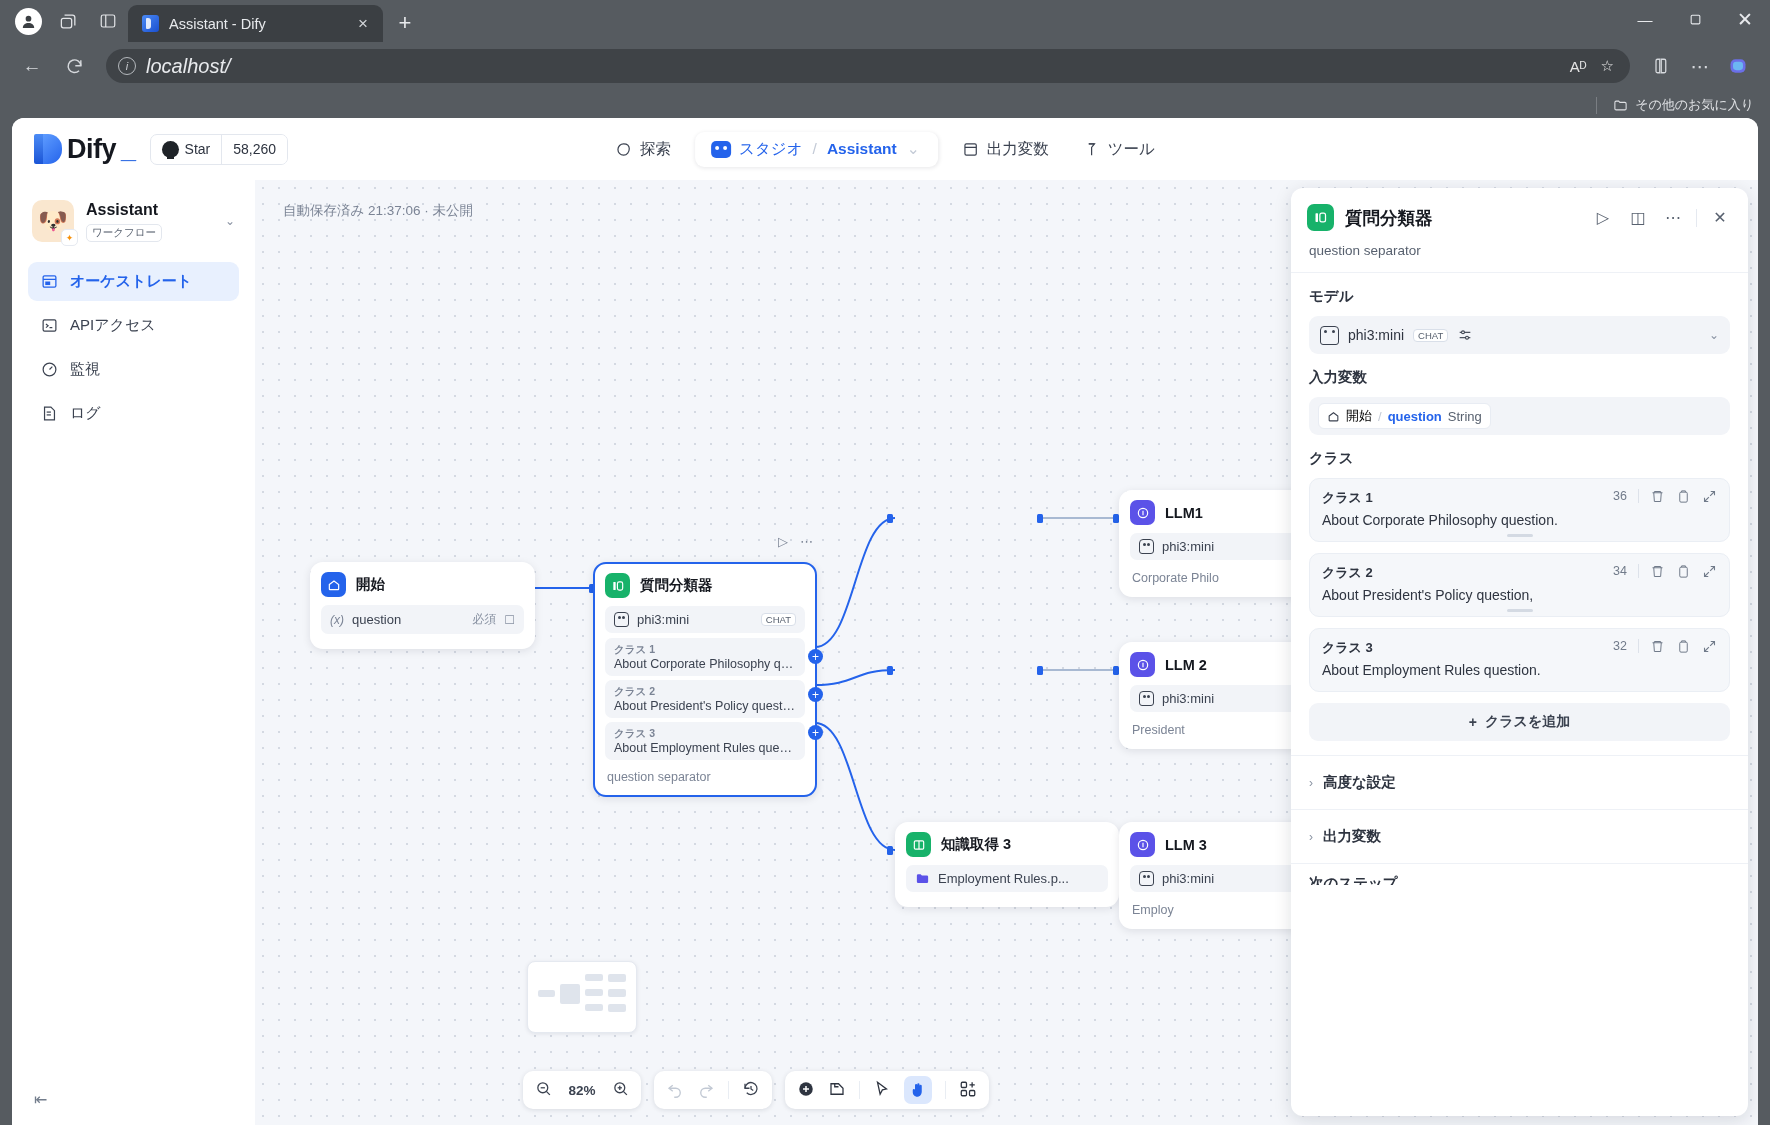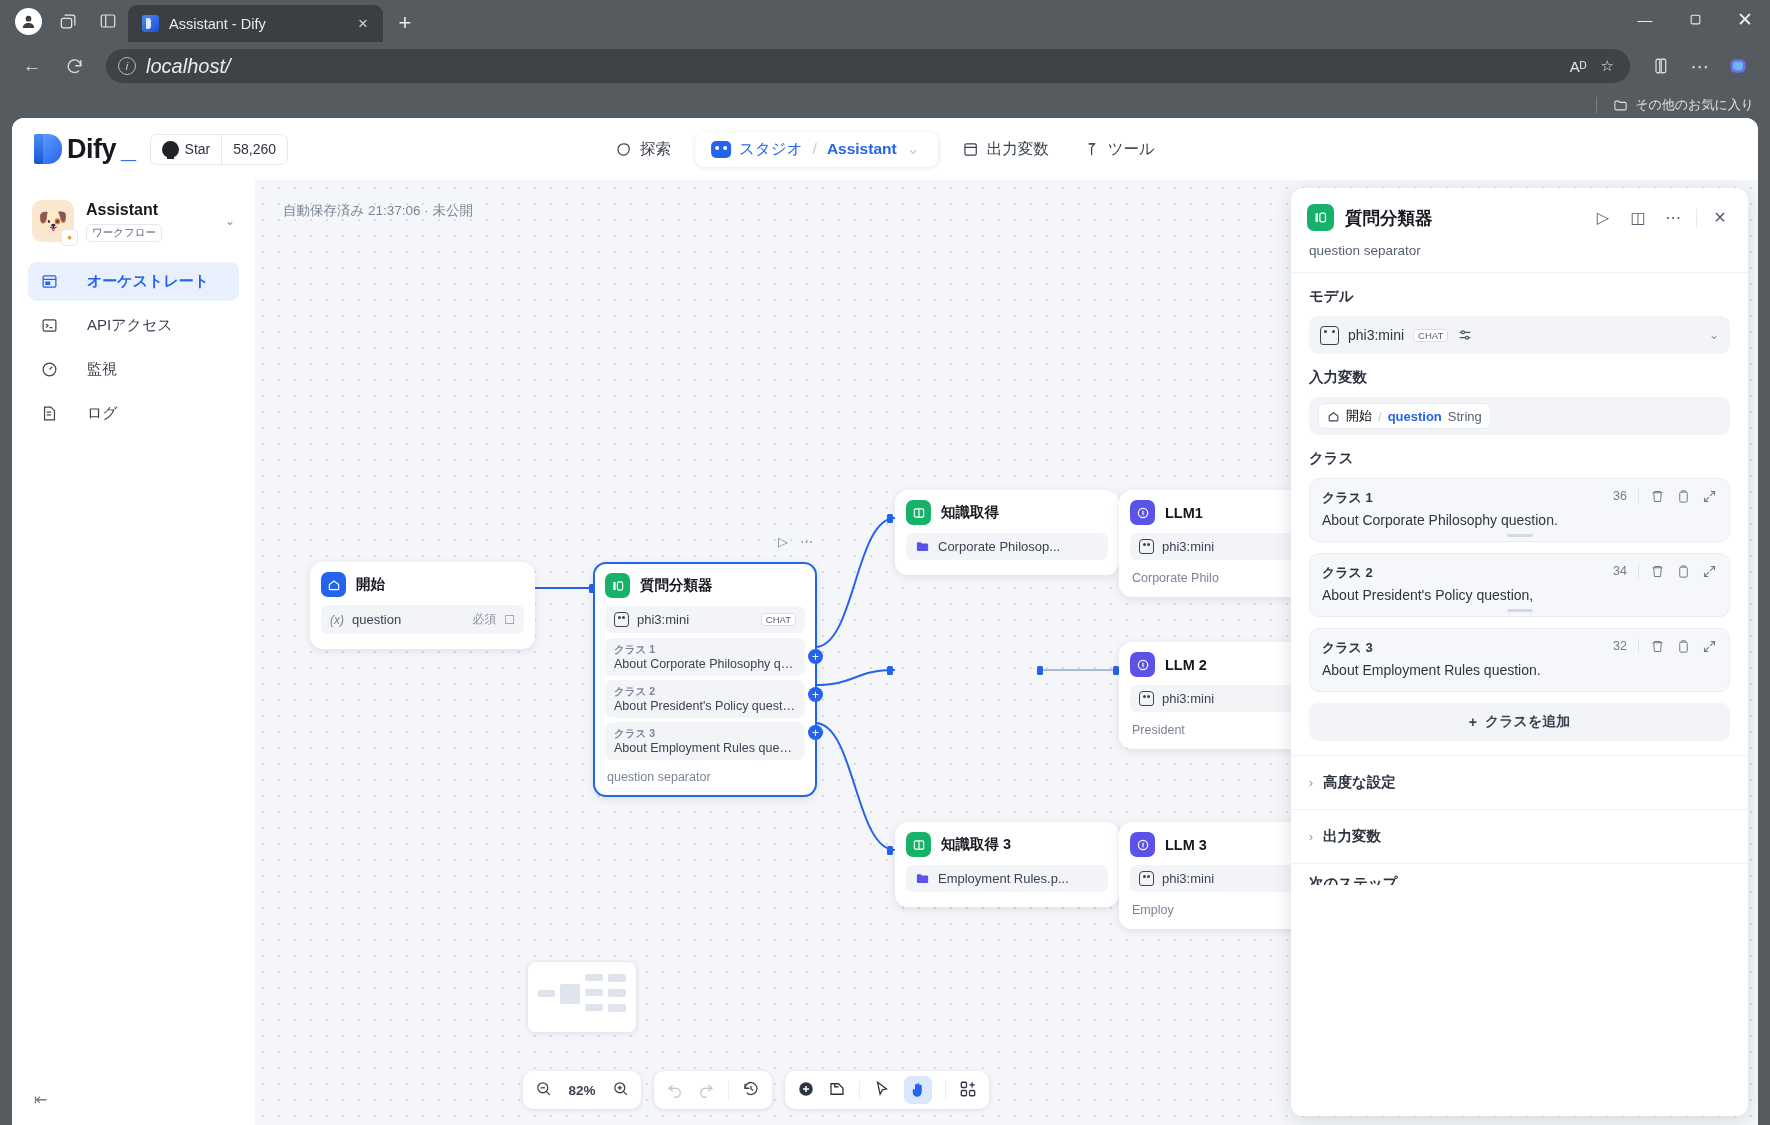--- a/index.html
+++ b/index.html
@@ -81,21 +81,21 @@
   .app-avatar { width: 42px; height: 42px; border-radius: 10px; background: #fae7cf; display:flex;
                 align-items:center; justify-content:center; font-size: 24px; position: relative; }
   .app-avatar .badge { position: absolute; right: -4px; bottom: -4px; width: 17px; height: 17px; border-radius: 5px;
                        background: #fff; border: 1px solid #e6eaf1; font-size: 9px; display:flex;align-items:center;justify-content:center;color:#f79009;}
   .app-meta { flex: 1; }
   .app-title { font-size: 16px; font-weight: 700; color: #15181f; }
   .app-tag { display: inline-block; margin-top: 5px; font-size: 10.5px; color: #58616f; border: 1px solid #e3e7ee;
              border-radius: 5px; padding: 1px 5px; background: #fff;}
   .chev { color: #8a93a3; font-size: 12px; }
   .menu { margin-top: 6px; }
-  .menu-item { display: flex; align-items: center; gap: 28px; padding: 10px 12px; border-radius: 9px;
+  .menu-item { display: flex; align-items: center; gap: 11px; padding: 10px 12px; border-radius: 9px;
                font-size: 15px; color: #3b4250; margin-bottom: 5px; }
   .menu-item.active { background: #e8f0fe; color: #2463eb; font-weight: 600; }
   .m-ico { width: 19px; height: 19px; display:flex;align-items:center;justify-content:center; }
   .collapse-btn { position: absolute; left: 22px; bottom: 16px; color: #737d8c; font-size: 16px; }
 
   
   .canvas { flex: 1; position: relative;
             background-color: #f4f6fa;
             background-image: radial-gradient(#d4d9e2 1.05px, transparent 1.05px);
             background-size: 16px 16px; overflow: hidden; }
@@ -501,37 +501,20 @@
           <div class="cls-row">
             <div class="cls-label">クラス 3</div>
             <div class="cls-text">About Employment Rules question.</div>
           </div>
           <div class="node-foot">question separator</div>
           <span class="port" style="right:-8px; top:85px;">+</span>
           <span class="port" style="right:-8px; top:123px;">+</span>
           <span class="port" style="right:-8px; top:161px;">+</span>
         </div>
 
-        <div class="node" style="left:640px; top:310px; width:224px;">
-          <div class="node-head">
-            <span class="node-ico" style="background:#17b26a">
-              <svg width="14" height="14" viewBox="0 0 24 24" fill="none" stroke="#fff" stroke-width="2">
-                  <rect x="4" y="5" width="16" height="14" rx="2"></rect>
-                  <line x1="12" y1="5" x2="12" y2="19"></line>
-                </svg>
-            </span>
-            <span class="node-title">知識取得</span>
-          </div>
-          <div class="node-row">
-            <svg width="15" height="15" viewBox="0 0 24 24" fill="#5b52e8">
-                <path d="M3 7a2 2 0 0 1 2-2h4l2 2h8a2 2 0 0 1 2 2v8a2 2 0 0 1-2 2H5a2 2 0 0 1-2-2z"></path>
-              </svg>
-            <span class="rt">Corporate Philosop...</span>
-          </div>
-        </div>
 
 
         <div class="node" style="left:640px; top:642px; width:224px;">
           <div class="node-head">
             <span class="node-ico" style="background:#17b26a">
               <svg width="14" height="14" viewBox="0 0 24 24" fill="none" stroke="#fff" stroke-width="2">
                   <rect x="4" y="5" width="16" height="14" rx="2"></rect>
                   <line x1="12" y1="5" x2="12" y2="19"></line>
                 </svg>
             </span>

